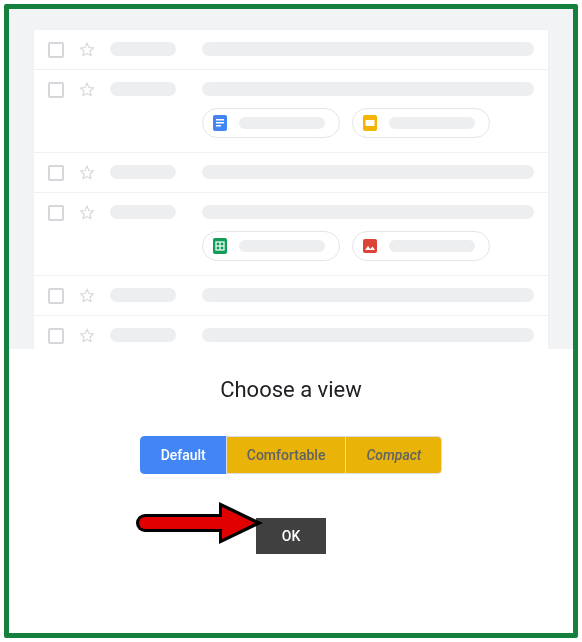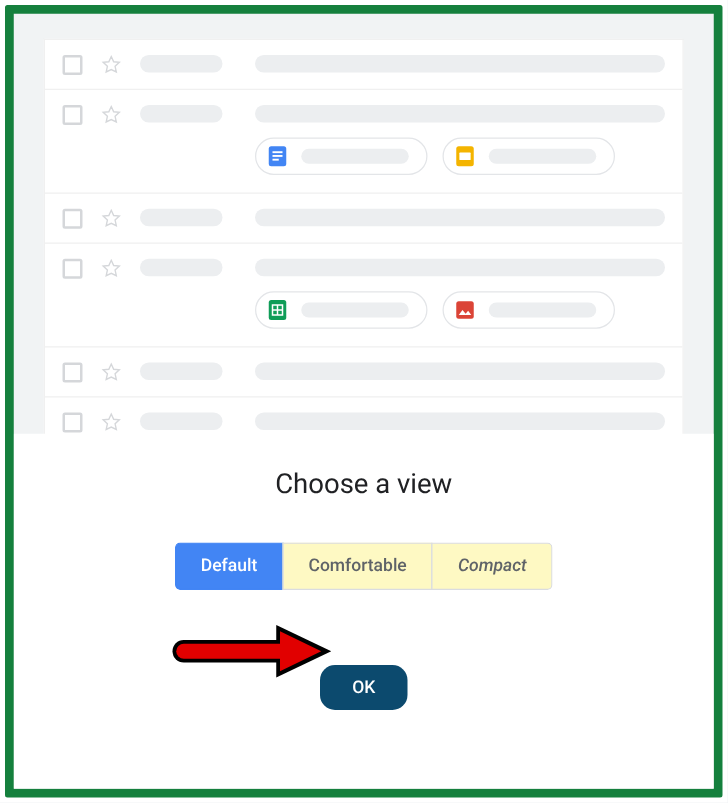--- a/index.html
+++ b/index.html
@@ -7,21 +7,21 @@
     font-family: 'Google Sans', Roboto, Arial, sans-serif;
     background: #fff;
     width: 582px;
     height: 642px;
     overflow: hidden;
     position: relative;
   }
   .frame {
     position: absolute;
     top: 4px; left: 4px; right: 4px; bottom: 4px;
-    border: 7px solid #15803d;
+    border: 5px solid #15803d;
     border-radius: 2px;
     background: #f1f3f4;
     overflow: hidden;
   }
   .list-area {
     position: absolute;
     left: 24px; right: 24px; top: 20px;
     background: #fff;
     border: 1px solid #f0f0f0;
     border-bottom: none;
@@ -110,49 +110,49 @@
   .title {
     font-size: 22px;
     color: #202124;
     font-weight: 400;
     margin-bottom: 34px;
   }
   .seg {
     display: inline-flex;
     border-radius: 4px;
     overflow: hidden;
-    margin-bottom: 60px;
+    margin-bottom: 44px;
   }
   .seg button {
     font-family: inherit;
     font-size: 14px;
     font-weight: 500;
     padding: 10px 20px;
-    background: #fef9c3;
+    background: #eab308;
     border: 1px solid #dadce0;
     color: #5f6368;
     cursor: pointer;
     margin-left: -1px;
   }
   .seg button:first-child { margin-left: 0; border-radius: 4px 0 0 4px; }
   .seg button:last-child { border-radius: 0 4px 4px 0; font-style: italic; }
   .seg button.active {
     background: #4285f4;
     border-color: #4285f4;
     color: #fff;
   }
   .ok {
     display: inline-block;
-    background: #0c4a6e;
+    background: #404040;
     color: #fff;
     font-size: 14px;
     font-weight: 500;
     border: none;
     padding: 10px 26px;
-    border-radius: 12px;
+    border-radius: 0;
     cursor: pointer;
     font-family: inherit;
   }
   .arrow {
     position: absolute;
     left: 130px;
     bottom: 88px;
     width: 120px;
     height: 44px;
     pointer-events: none;

